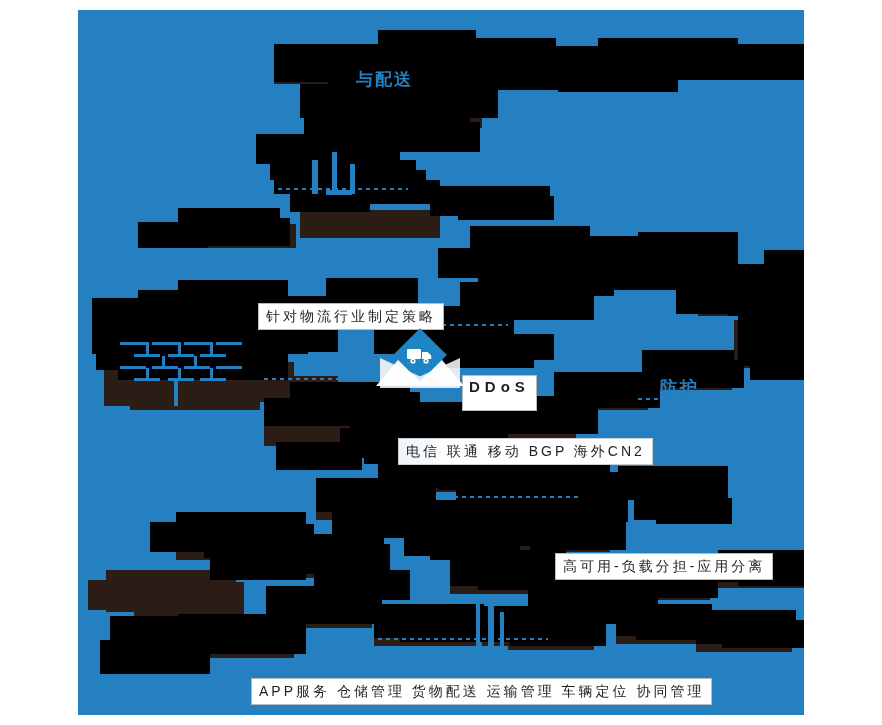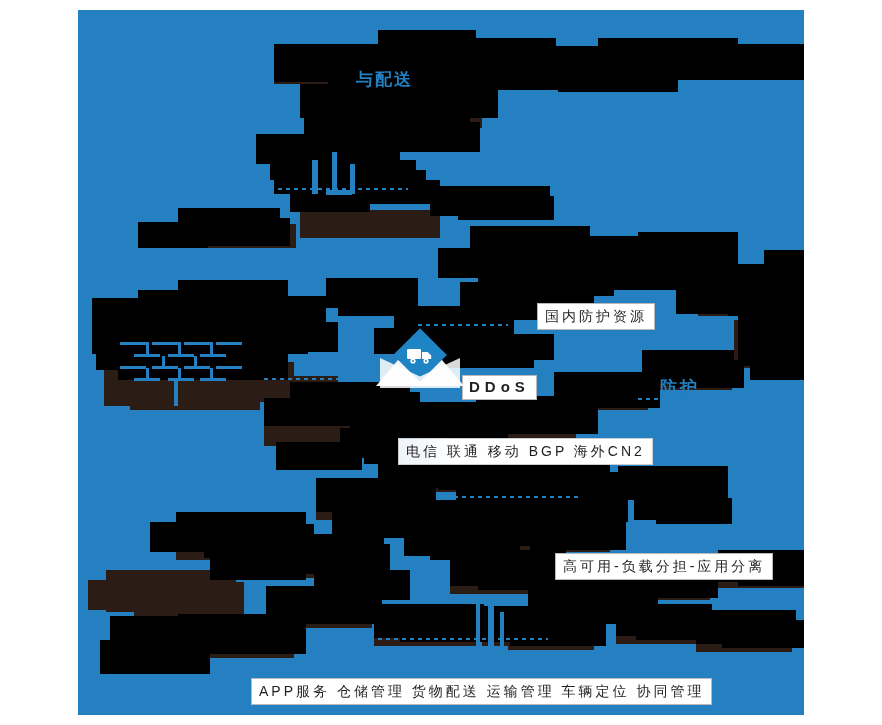--- a/index.html
+++ b/index.html
@@ -284,24 +284,24 @@
       <rect x="1" y="3" width="14" height="10" rx="1.2" fill="#ffffff"></rect>
       <path d="M16 6 h5.6 l3.6 3.4 V13 H16 Z" fill="#ffffff"></path>
       <circle cx="7" cy="15" r="2.6" fill="#ffffff"></circle>
       <circle cx="20" cy="15" r="2.6" fill="#ffffff"></circle>
       <circle cx="7" cy="15" r="1" fill="#1f84c4"></circle>
       <circle cx="20" cy="15" r="1" fill="#1f84c4"></circle>
     </svg>
     <div class="env2"></div>
   </div>
 
-
-  <div class="label" style="left:459px;top:293px;">国内防护资源</div>
-
-  <div class="label" style="left:384px;top:365px;letter-spacing:5px;font-weight:bold;font-size:15px;padding:3px 6px 5px;">DDoS</div>
+  <div class="label" style="left:180px;top:293px;">针对物流行业制定策略</div>
+
+
+  <div class="label" style="left:384px;top:365px;letter-spacing:5px;font-weight:bold;font-size:15px;padding:3px 6px 16px;">DDoS</div>
 
   <div class="label grad" style="left:320px;top:428px;">电信 联通 移动 BGP 海外CN2</div>
 
   <div class="label" style="left:173px;top:668px;">APP服务 仓储管理 货物配送 运输管理 车辆定位 协同管理</div>
 
   <div class="label" style="left:477px;top:543px;">高可用-负载分担-应用分离</div>
 
 <div style="position: absolute; left: 582px; top: 366px; z-index: 38; color: rgb(36, 128, 192); font-size: 17px; letter-spacing: 3px; font-weight: bold; font-family: &quot;Liberation Sans&quot;, &quot;DejaVu Sans&quot;, sans-serif;">防护</div>
     <div style="position: absolute; left: 278px; top: 58px; z-index: 38; color: rgb(36, 128, 192); font-size: 17px; letter-spacing: 2px; font-weight: bold; font-family: &quot;Liberation Sans&quot;, &quot;DejaVu Sans&quot;, sans-serif;">与配送</div>
   </div>

